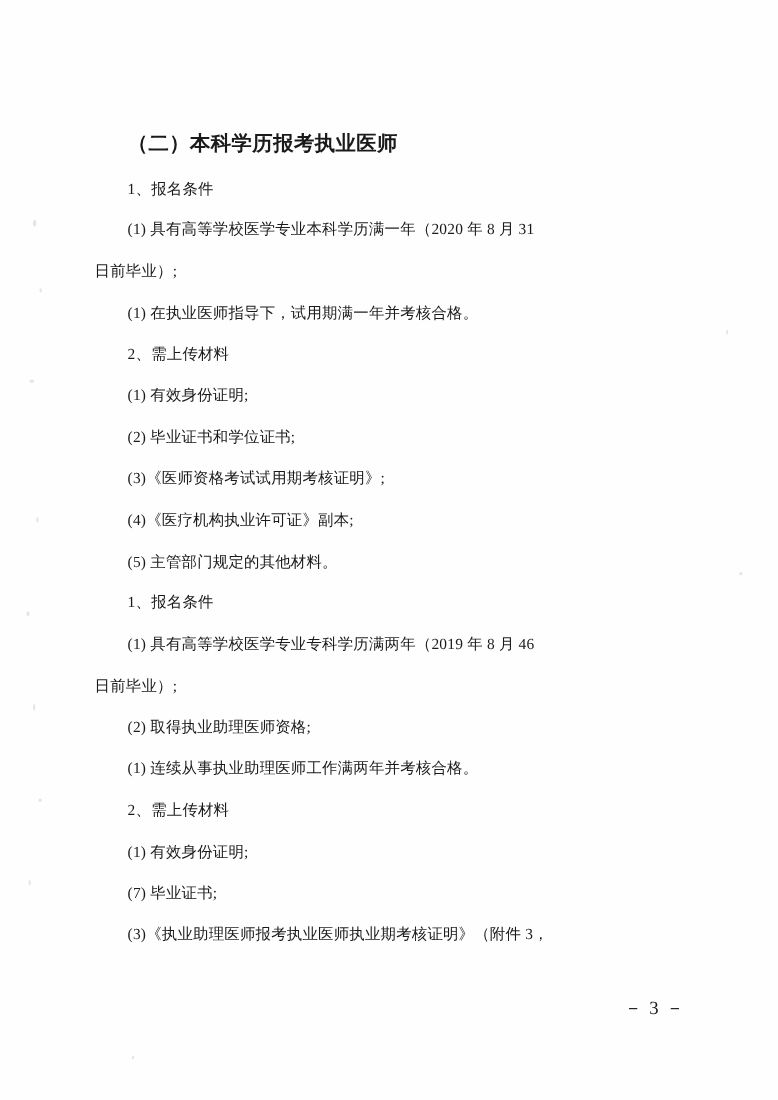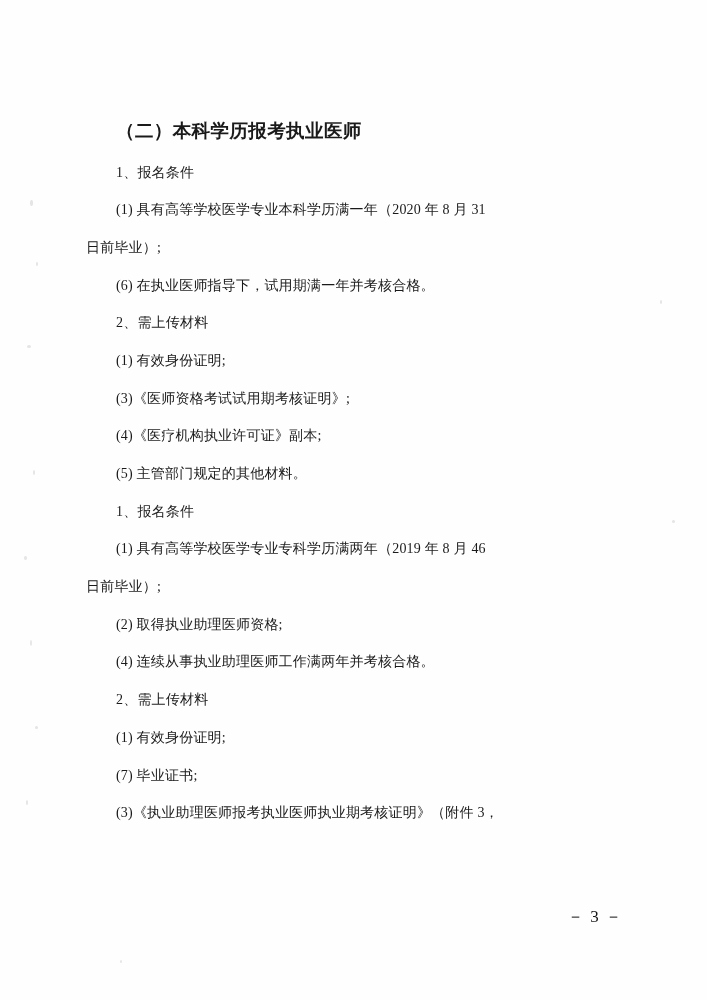--- a/index.html
+++ b/index.html
@@ -82,34 +82,35 @@
   <div class="speck" style="left:672px; top:520px;  width:3px;  height:3px;"></div>
   <div class="speck" style="left:120px; top:960px;  width:2px;  height:3px;"></div>
 
   <div class="doc-body">
 
     <div class="heading">（二）本科学历报考执业医师</div>
 
     <div class="para">1、报名条件</div>
     <div class="para">(1) 具有高等学校医学专业本科学历满一年（2020 年 8 月 31</div>
     <div class="para flush">日前毕业）;</div>
-    <div class="para">(6) 在执业医师指导下，试用期满一年并考核合格。</div>
+    <div class="para">(1) 在执业医师指导下，试用期满一年并考核合格。</div>
 
     <div class="para">2、需上传材料</div>
     <div class="para">(1) 有效身份证明;</div>
+    <div class="para">(2) 毕业证书和学位证书;</div>
     <div class="para">(3)《医师资格考试试用期考核证明》;</div>
     <div class="para">(4)《医疗机构执业许可证》副本;</div>
     <div class="para">(5) 主管部门规定的其他材料。</div>
 
 
     <div class="para">1、报名条件</div>
     <div class="para">(1) 具有高等学校医学专业专科学历满两年（2019 年 8 月 46</div>
     <div class="para flush">日前毕业）;</div>
     <div class="para">(2) 取得执业助理医师资格;</div>
-    <div class="para">(4) 连续从事执业助理医师工作满两年并考核合格。</div>
+    <div class="para">(1) 连续从事执业助理医师工作满两年并考核合格。</div>
 
     <div class="para">2、需上传材料</div>
     <div class="para">(1) 有效身份证明;</div>
     <div class="para">(7) 毕业证书;</div>
     <div class="para">(3)《执业助理医师报考执业医师执业期考核证明》（附件 3，</div>
 
   </div>
 
   <div class="page-number">－ 3 －</div>
 

